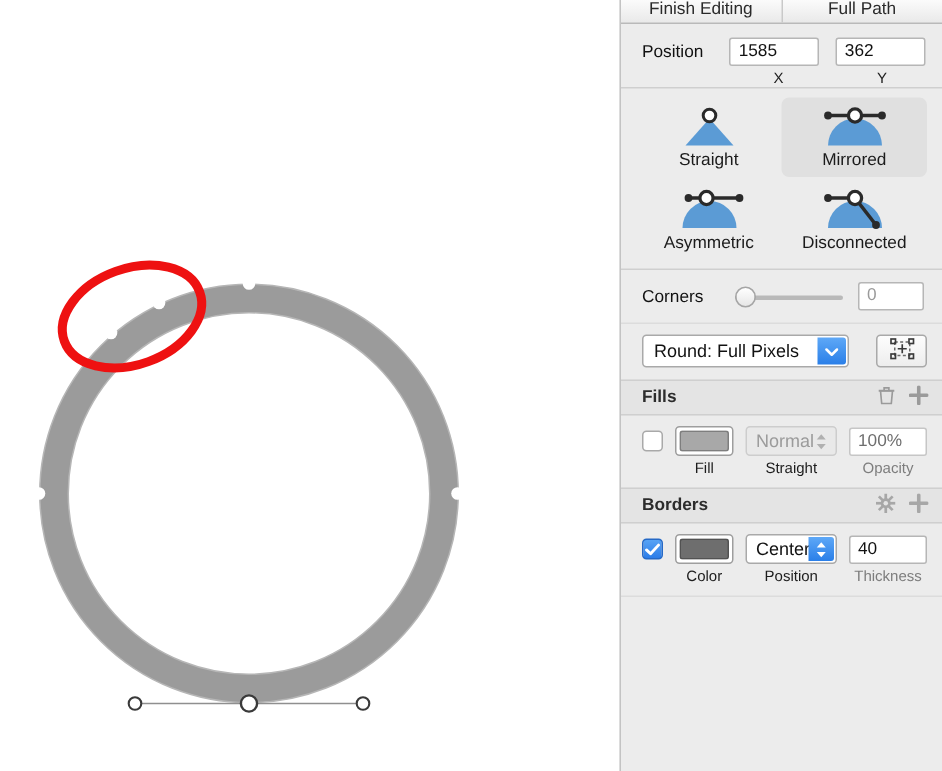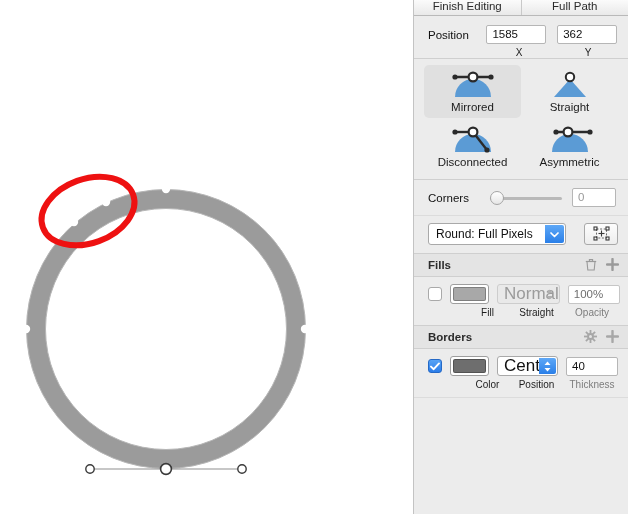--- a/index.html
+++ b/index.html
@@ -141,32 +141,32 @@
   }
   .swatchbox{
     width:39px;height:20px;box-sizing:border-box;
     background:#fff;border:1px solid #9e9e9e;border-radius:3px;
     padding:2px;flex:none;
   }
   .swatch{width:100%;height:100%;border-radius:2px;border:1px solid rgba(0,0,0,.25);box-sizing:border-box;}
   .stepper-sel{
     position:relative;flex:1;height:20px;box-sizing:border-box;
     border-radius:3px;display:flex;align-items:center;
-    font-size:17px;padding-left:6px;
+    font-size:12px;padding-left:6px;
   }
   .stepper-sel.on{background:#fff;border:1px solid #a9a9a9;color:#111;}
   .stepper-sel.off{background:#e9e9e9;border:1px solid #cdcdcd;color:#9b9b9b;}
   .stepper-sel .arrows{
     position:absolute;right:1px;top:1px;bottom:1px;width:17px;
     display:flex;align-items:center;justify-content:center;
   }
   .stepper-sel.on .arrows{background:linear-gradient(#5ea8f7,#2a7fe8);border-radius:0 2px 2px 0;}
   .field.num{width:52px;flex:none;text-align:left;}
   .field.num.off{color:#6e6e6e;border-color:#c6c6c6;}
-  .prop-labels{display:flex;padding:2px 10px 7px 32px;gap:8px;}
+  .prop-labels{display:flex;padding:2px 10px 7px 14px;gap:8px;}
   .pl-spacer{width:14px;flex:none;}
   .pl-a{width:39px;text-align:center;font-size:10px;flex:none;}
   .pl-b{flex:1;text-align:center;font-size:10px;}
   .pl-c{width:52px;text-align:center;font-size:10px;flex:none;}
   .dim{color:#7d7d7d;}
   .dark{color:#1d1d1d;}
 </style>
 </head>
 <body>
 
@@ -215,68 +215,68 @@
     </div>
     <div class="sublabels">
       <div class="sublabel">X</div>
       <div class="sublabel">Y</div>
     </div>
 
     <div class="divider"></div>
 
     <div class="ptgrid">
 
+      <div class="ptcell">
+        <div class="glyph">
+          <svg width="52" height="30" viewBox="0 0 52 30">
+            <path d="M10 27 L26 9 L42 27 Z" fill="#5b9bd5"></path>
+            <circle cx="26" cy="7" r="4.2" fill="#ffffff" stroke="#2a2a2a" stroke-width="2"></circle>
+          </svg>
+        </div>
+        <div class="cap">Straight</div>
+      </div>
+
       <div class="ptcell selected">
         <div class="glyph">
           <svg width="52" height="30" viewBox="0 0 52 30">
             <path d="M8 27 A18 18 0 0 1 44 27 Z" fill="#5b9bd5"></path>
             <line x1="8" y1="7" x2="44" y2="7" stroke="#2a2a2a" stroke-width="2.4"></line>
             <circle cx="8" cy="7" r="2.6" fill="#2a2a2a"></circle>
             <circle cx="44" cy="7" r="2.6" fill="#2a2a2a"></circle>
             <circle cx="26" cy="7" r="4.4" fill="#ffffff" stroke="#2a2a2a" stroke-width="2.2"></circle>
           </svg>
         </div>
         <div class="cap">Mirrored</div>
       </div>
 
       <div class="ptcell">
         <div class="glyph">
           <svg width="52" height="30" viewBox="0 0 52 30">
-            <path d="M10 27 L26 9 L42 27 Z" fill="#5b9bd5"></path>
-            <circle cx="26" cy="7" r="4.2" fill="#ffffff" stroke="#2a2a2a" stroke-width="2"></circle>
+            <path d="M8 27 A18 18 0 0 1 44 27 Z" fill="#5b9bd5"></path>
+            <line x1="12" y1="7" x2="46" y2="7" stroke="#2a2a2a" stroke-width="2.4"></line>
+            <circle cx="12" cy="7" r="2.6" fill="#2a2a2a"></circle>
+            <circle cx="46" cy="7" r="2.6" fill="#2a2a2a"></circle>
+            <circle cx="24" cy="7" r="4.4" fill="#ffffff" stroke="#2a2a2a" stroke-width="2.2"></circle>
           </svg>
         </div>
-        <div class="cap">Straight</div>
+        <div class="cap">Asymmetric</div>
       </div>
 
       <div class="ptcell">
         <div class="glyph">
           <svg width="52" height="30" viewBox="0 0 52 30">
             <path d="M8 27 A18 18 0 0 1 44 27 Z" fill="#5b9bd5"></path>
             <line x1="8" y1="7" x2="26" y2="7" stroke="#2a2a2a" stroke-width="2.4"></line>
             <line x1="26" y1="7" x2="40" y2="25" stroke="#2a2a2a" stroke-width="2.4"></line>
             <circle cx="8" cy="7" r="2.6" fill="#2a2a2a"></circle>
             <circle cx="40" cy="25" r="2.6" fill="#2a2a2a"></circle>
             <circle cx="26" cy="7" r="4.4" fill="#ffffff" stroke="#2a2a2a" stroke-width="2.2"></circle>
           </svg>
         </div>
         <div class="cap">Disconnected</div>
-      </div>
-
-      <div class="ptcell">
-        <div class="glyph">
-          <svg width="52" height="30" viewBox="0 0 52 30">
-            <path d="M8 27 A18 18 0 0 1 44 27 Z" fill="#5b9bd5"></path>
-            <line x1="12" y1="7" x2="46" y2="7" stroke="#2a2a2a" stroke-width="2.4"></line>
-            <circle cx="12" cy="7" r="2.6" fill="#2a2a2a"></circle>
-            <circle cx="46" cy="7" r="2.6" fill="#2a2a2a"></circle>
-            <circle cx="24" cy="7" r="4.4" fill="#ffffff" stroke="#2a2a2a" stroke-width="2.2"></circle>
-          </svg>
-        </div>
-        <div class="cap">Asymmetric</div>
       </div>
 
     </div>
 
     <div class="divider"></div>
 
     <div class="corners-row">
       <div class="corners-label">Corners</div>
       <div class="slider">
         <div class="track"></div>

